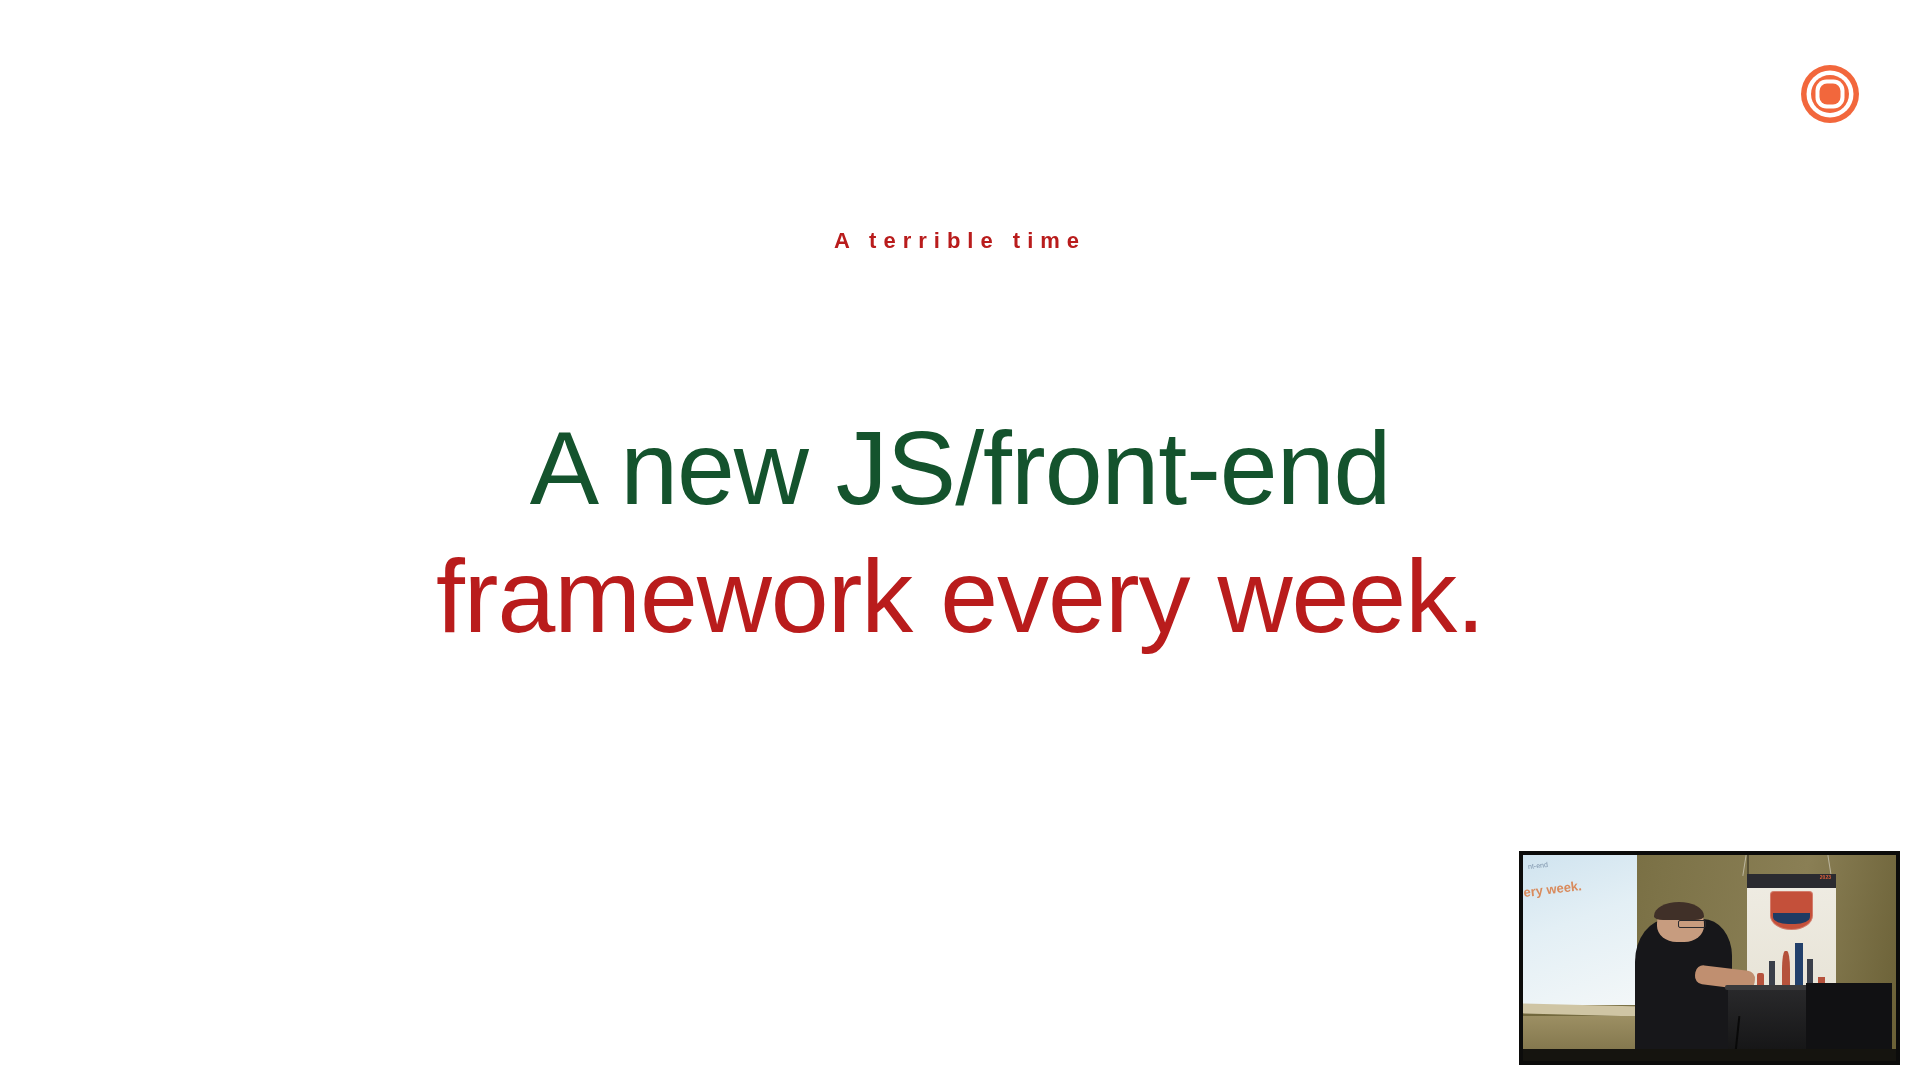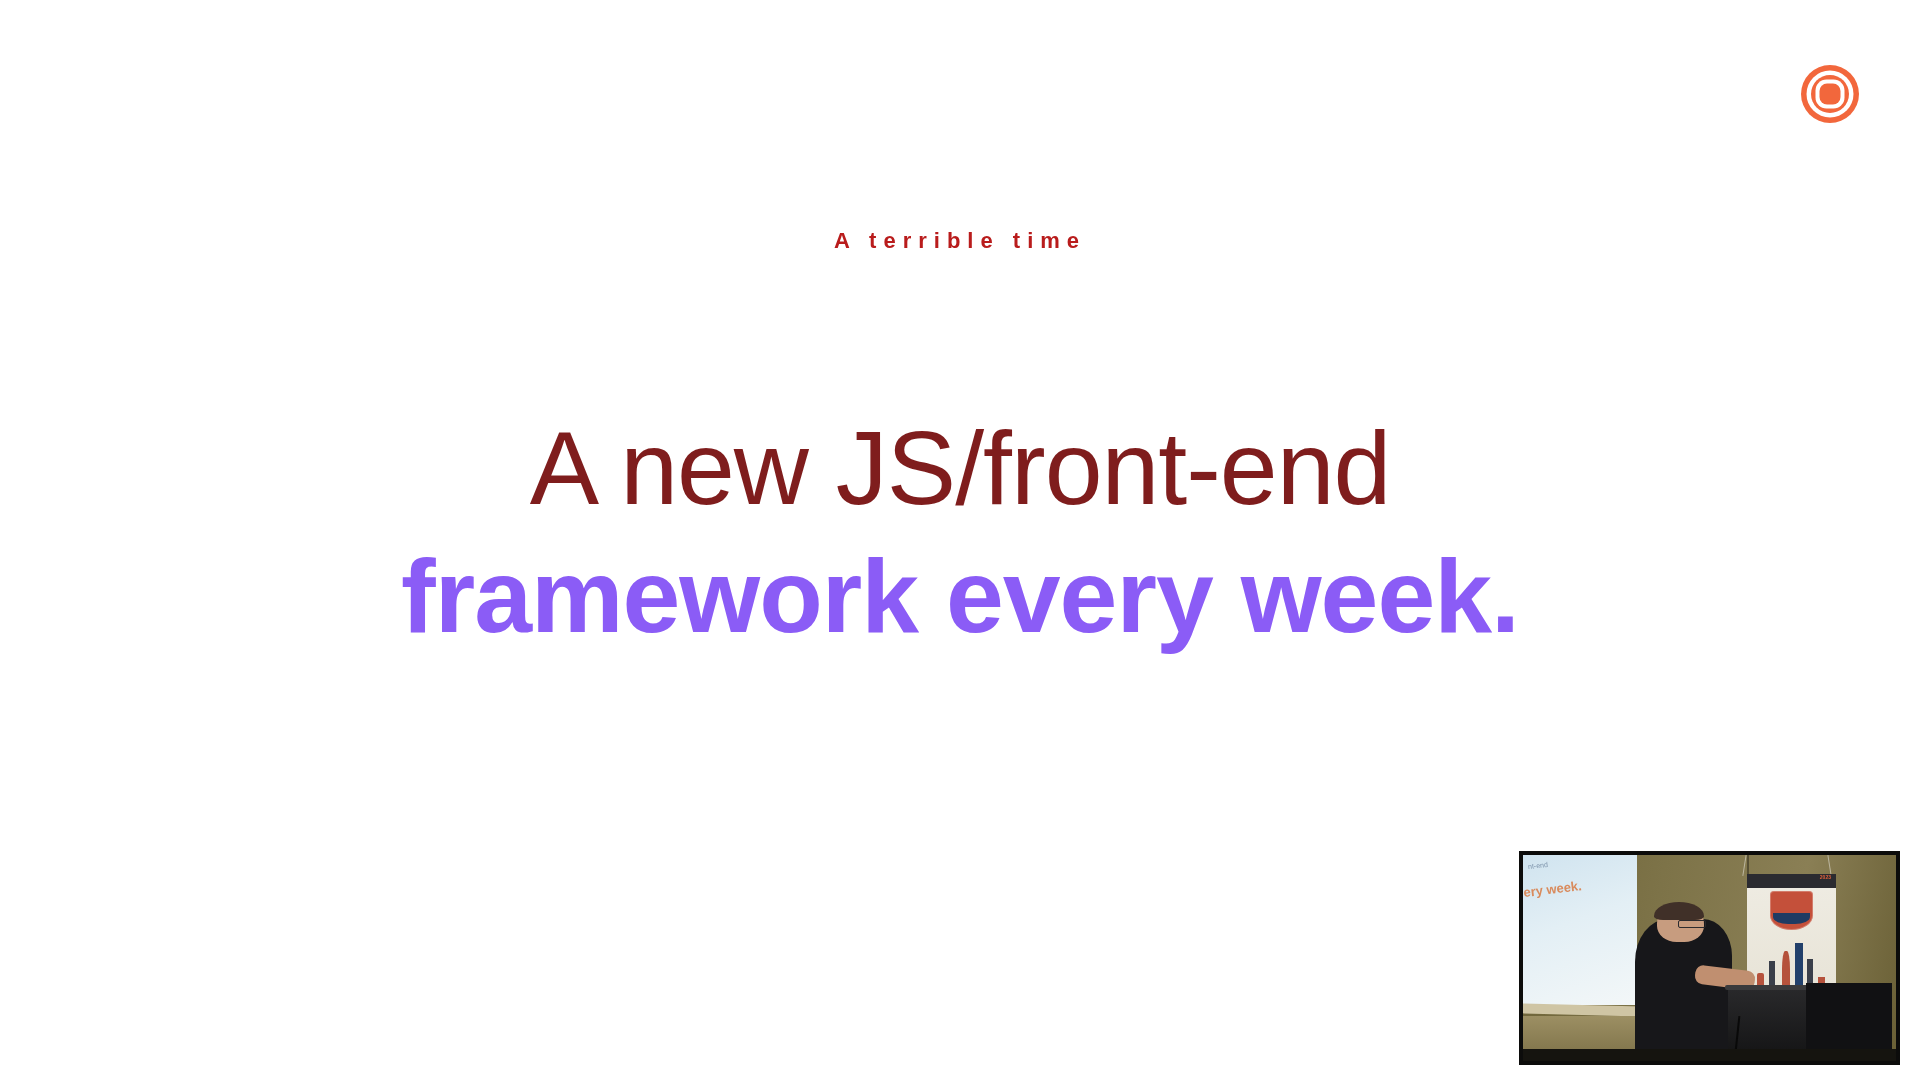--- a/index.html
+++ b/index.html
@@ -53,30 +53,30 @@
     left: 0;
     right: 0;
     top: 404px;
     text-align: center;
   }
   .headline-line {
     display: block;
     white-space: nowrap;
   }
   .headline-line-1 {
-    color: #7f1d1d;
+    color: #14532d;
     font-size: 104px;
     font-weight: 300;
     line-height: 128px;
     letter-spacing: -1px;
   }
   .headline-line-2 {
-    color: #8b5cf6;
+    color: #b91c1c;
     font-size: 104px;
-    font-weight: bold;
+    font-weight: normal;
     line-height: 128px;
     letter-spacing: -1px;
   }
 
   
   .pip-video {
     position: absolute;
     left: 1519px;
     top: 851px;
     width: 381px;

